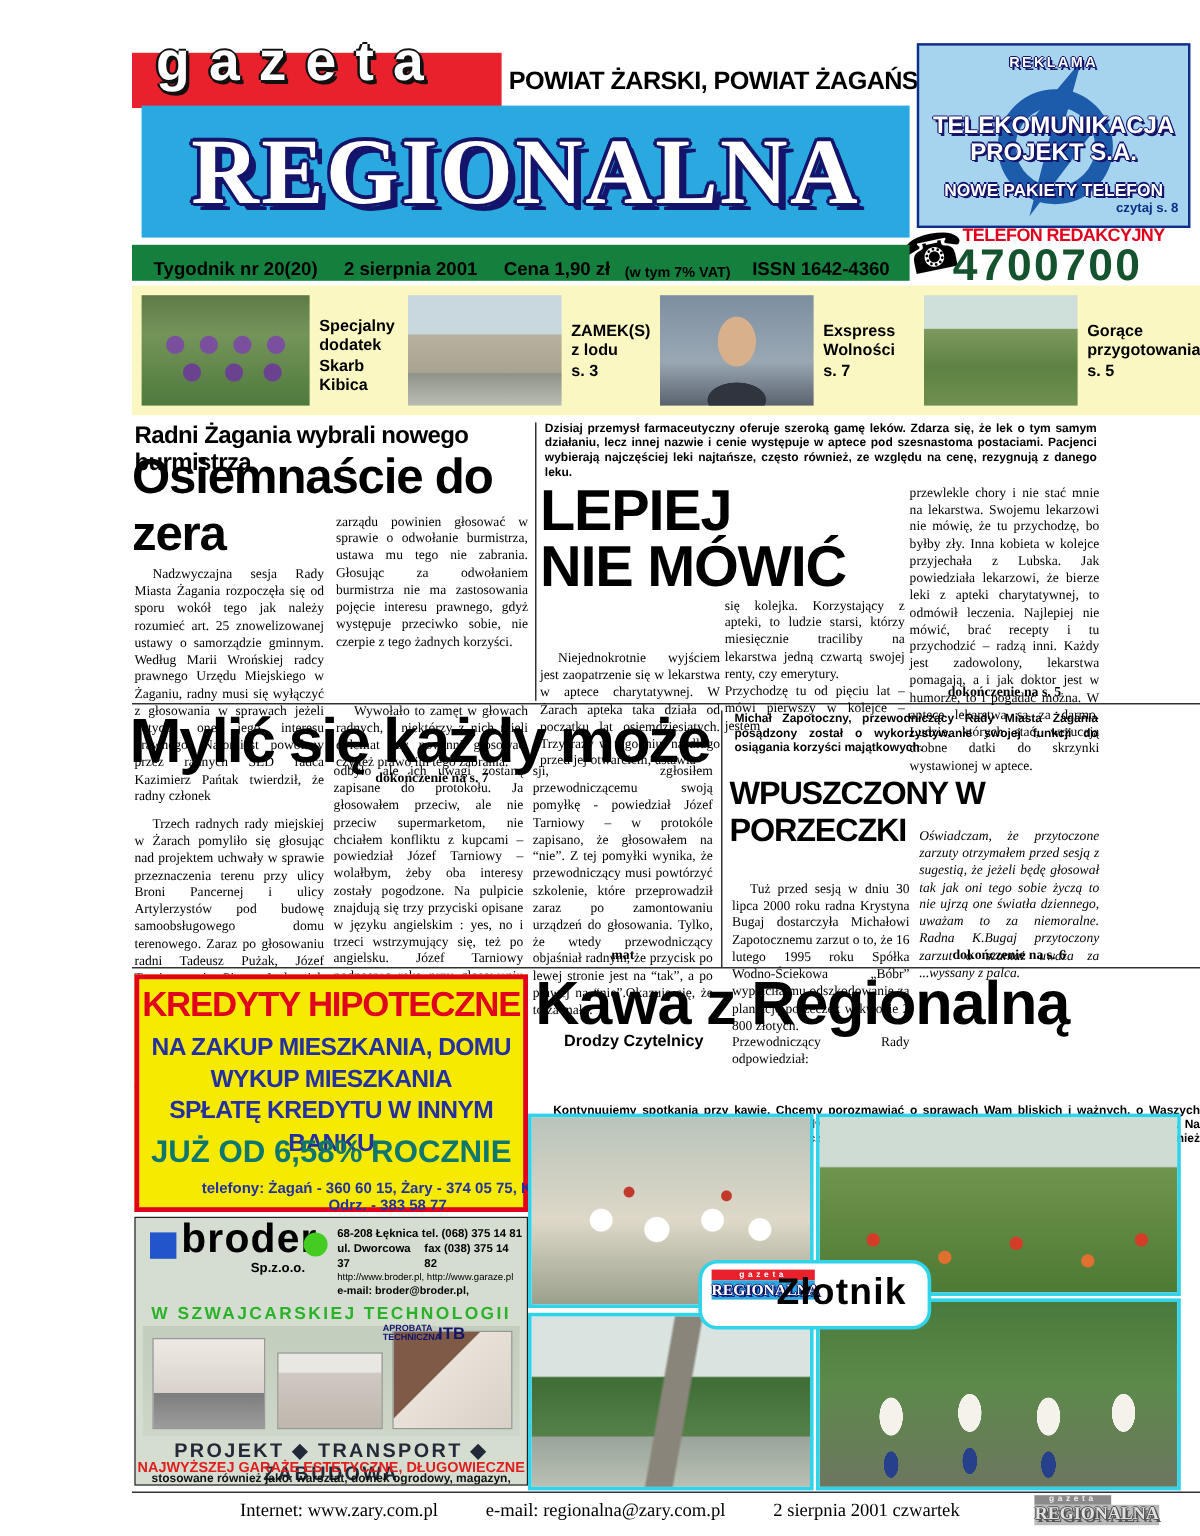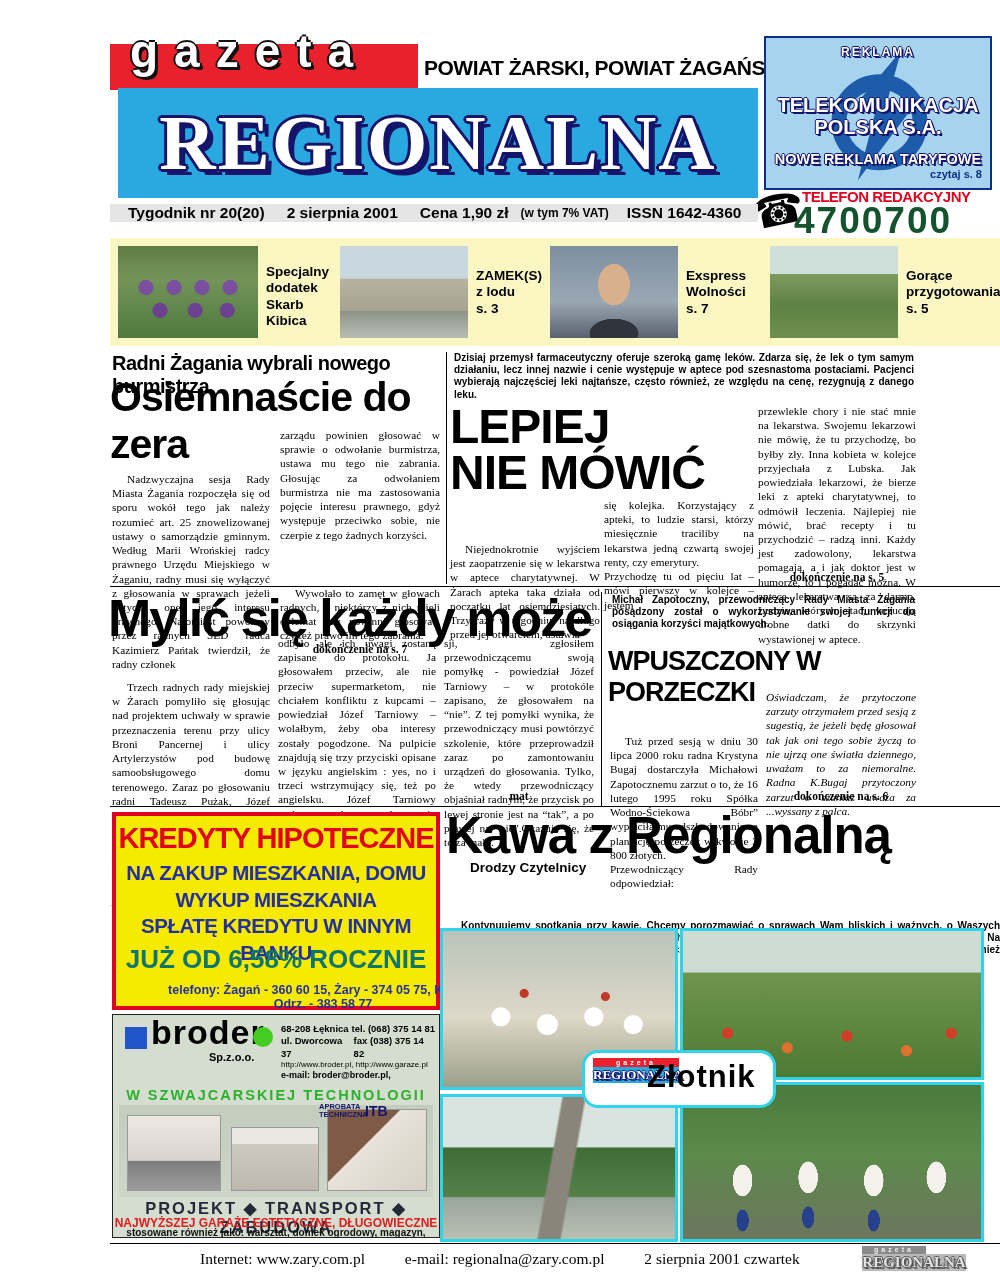--- a/index.html
+++ b/index.html
@@ -33,32 +33,32 @@
     <span class="outline-navy" style="font-family:'Liberation Serif',serif;font-weight:bold;font-size:78px;letter-spacing:2px;">REGIONALNA</span>
   </div>
 
   <div class="abs" style="left:764px;top:36px;width:224px;height:150px;background:#a6d3ee;border:2px solid #0e2f86;overflow:hidden;">
     <svg class="abs" viewBox="0 0 100 100" style="left:46px;top:10px;width:135px;height:135px;">
       <circle cx="50" cy="55" r="30" fill="none" stroke="#1d5bab" stroke-width="11"></circle>
       <path d="M66 2 L28 47 L47 47 L34 98 L76 42 L55 42 Z" fill="#1d5bab"></path>
     </svg>
     <div class="abs sans outline-navy-sm" style="left:0;top:7px;width:100%;text-align:center;font-size:12px;font-weight:bold;letter-spacing:2px;">REKLAMA</div>
     <div class="abs sans outline-navy-sm" style="left:0;top:56px;width:100%;text-align:center;font-size:20px;font-weight:bold;">TELEKOMUNIKACJA</div>
-    <div class="abs sans outline-navy-sm" style="left:0;top:78px;width:100%;text-align:center;font-size:20px;font-weight:bold;">POLSKA S.A.</div>
-    <div class="abs sans outline-navy-sm" style="left:0;top:113px;width:100%;text-align:center;font-size:14.5px;font-weight:bold;">NOWE REKLAMA TARYFOWE</div>
+    <div class="abs sans outline-navy-sm" style="left:0;top:78px;width:100%;text-align:center;font-size:20px;font-weight:bold;">PROJEKT S.A.</div>
+    <div class="abs sans outline-navy-sm" style="left:0;top:113px;width:100%;text-align:center;font-size:14.5px;font-weight:bold;">NOWE PAKIETY TELEFON</div>
     <div class="abs sans" style="right:8px;top:130px;color:#0e2f86;font-size:11px;font-weight:bold;">czytaj s. 8</div>
   </div>
 
   <div class="abs" style="left:752px;top:188px;width:248px;height:50px;">
     <span class="abs" style="left:0;top:-2px;font-size:42px;transform:rotate(-12deg);">☎</span>
     <span class="abs sans" style="left:50px;top:0;color:#e1021e;font-size:15px;font-weight:bold;letter-spacing:-0.5px;">TELEFON REDAKCYJNY</span>
     <span class="abs sans" style="left:42px;top:12px;color:#14532d;font-size:37px;font-weight:bold;letter-spacing:2px;">4700700</span>
   </div>
 
-  <div class="abs sans" style="left:110px;top:204px;width:648px;height:18px;background:#e5e5e5;display:flex;align-items:center;font-weight:bold;font-size:15.5px;">
+  <div class="abs sans" style="left:110px;top:204px;width:648px;height:30px;background:#15803d;display:flex;align-items:flex-end;font-weight:bold;font-size:15.5px;">
     <span style="margin-left:18px;">Tygodnik nr 20(20)</span>
     <span style="margin-left:22px;">2 sierpnia 2001</span>
     <span style="margin-left:22px;">Cena 1,90 zł</span>
     <span style="margin-left:12px;font-size:12px;">(w tym 7% VAT)</span>
     <span style="margin-left:18px;">ISSN 1642-4360</span>
   </div>
 
   <div class="abs" style="left:110px;top:238px;width:890px;height:108px;background:#faf7c3;">
     <div class="abs" style="left:8px;top:8px;width:140px;height:92px;background:
          radial-gradient(circle at 20% 45%,#7a4f9e 7px,transparent 8px),radial-gradient(circle at 40% 45%,#7a4f9e 7px,transparent 8px),

